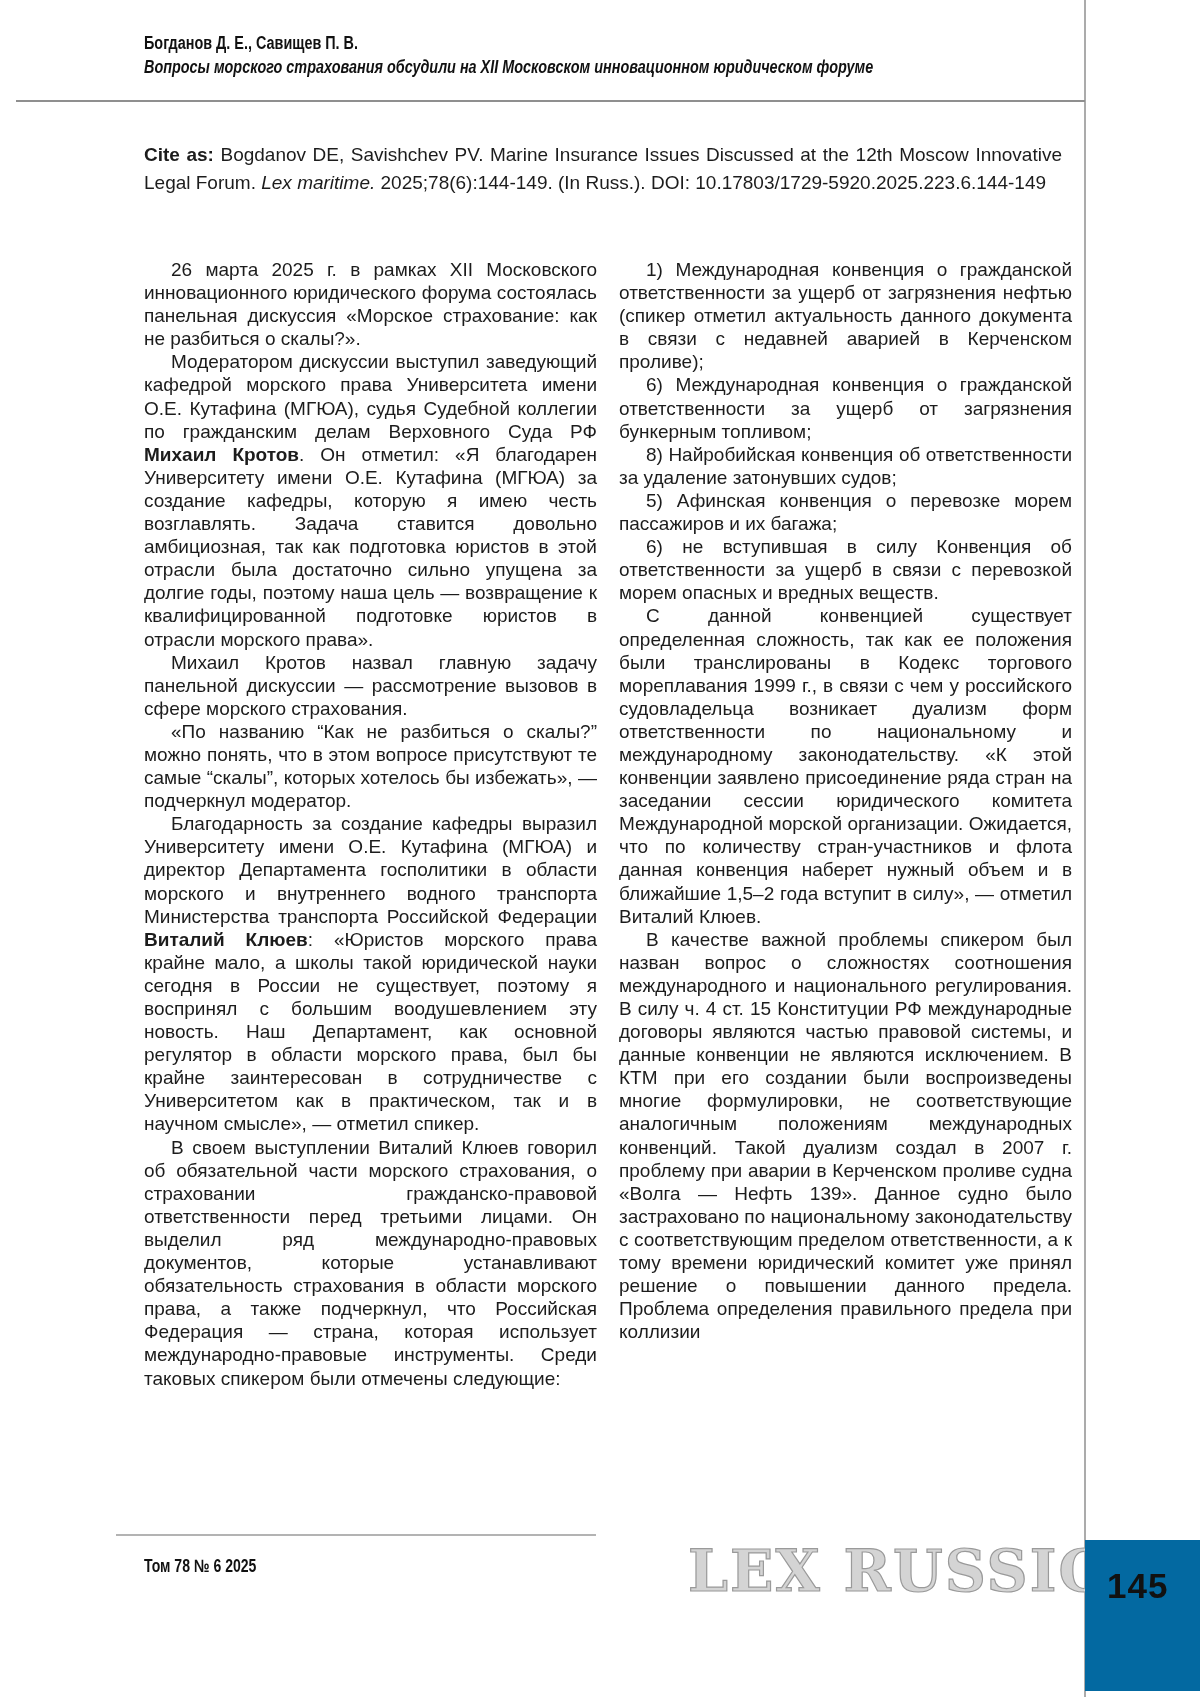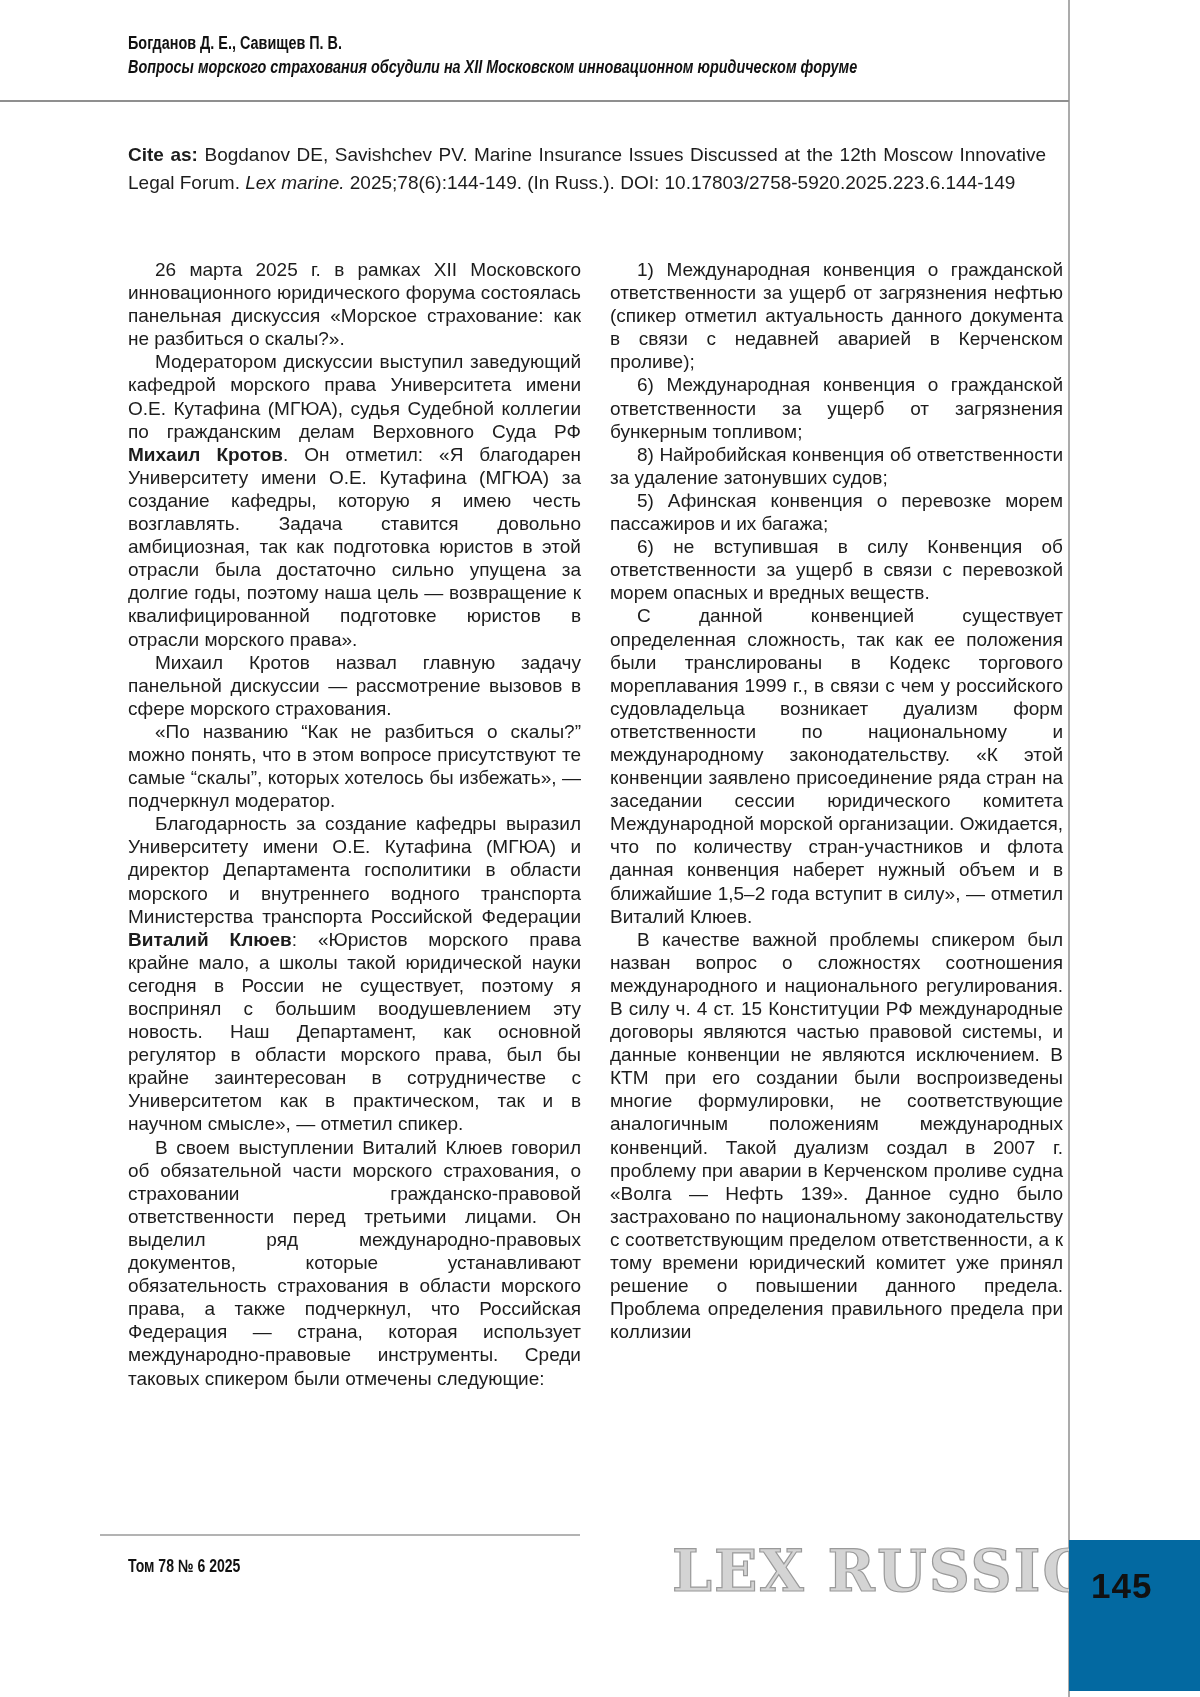--- a/index.html
+++ b/index.html
@@ -2,21 +2,21 @@
 <html lang="ru"><head>
 <meta charset="utf-8">
 <style>
   * { margin:0; padding:0; box-sizing:border-box; }
   html,body { background:#ffffff; }
   body {
     width:1200px; height:1697px; position:relative; overflow:hidden;
     font-family:"Liberation Sans","DejaVu Sans",sans-serif;
     color:#1c1c1c;
   }
-  .page { position:absolute; inset:0; }
+  .page { position:absolute; inset:0;margin-left:16px; }
 
   
   .vrule { position:absolute; left:1068px; top:0; width:2px; height:1697px; background:#ababab; }
   .hrule { position:absolute; left:0; top:100px; width:1069px; height:2px; background:#8f8f8f; }
 
   
   .head { position:absolute; left:128px; top:31px; }
   .authors {
     font-size:18px; font-weight:bold; letter-spacing:0;
     transform:scaleX(0.80); transform-origin:left; white-space:nowrap;
@@ -28,21 +28,21 @@
     line-height:24px; color:#111;
   }
 
   
   .meta { position:absolute; left:128px; top:141px; width:918px; }
   .meta-line { font-size:19px; line-height:27.6px; text-align:justify; color:#1c1c1c; }
   .meta-line b { font-weight:bold; }
   .meta-line i { font-style:italic; }
 
   
-  .columns { position:absolute; left:128px; top:258px; width:935px; display:flex; gap:29px; }
+  .columns { position:absolute; left:128px; top:258px; width:935px; display:flex; gap:22px; }
   .col { width:453px; }
   .para {
     font-size:19px; line-height:23.1px; text-align:justify; text-indent:27px;
     color:#1c1c1c; hyphens:auto; -webkit-hyphens:auto;
   }
   .para b { font-weight:bold; }
 
   
   .footer-rule { position:absolute; left:100px; top:1534px; width:480px; height:2px; background:#b3b3b3; }
   .volume {
@@ -72,21 +72,21 @@
   <div class="vrule"></div>
 
   <div class="head">
     <div class="authors">Богданов Д. Е., Савищев П. В.</div>
     <div class="running-title">Вопросы морского страхования обсудили на XII Московском инновационном юридическом форуме</div>
   </div>
 
   <div class="hrule"></div>
 
   <section class="meta">
-    <p class="meta-line"><b>Cite as: </b><span>Bogdanov DE, Savishchev PV. Marine Insurance Issues Discussed at the 12th Moscow Innovative Legal Forum. </span><i>Lex marine.</i><span> 2025;78(6):144-149. (In Russ.). DOI: 10.17803/2758-5920.2025.223.6.144-149</span></p>
+    <p class="meta-line"><b>Cite as: </b><span>Bogdanov DE, Savishchev PV. Marine Insurance Issues Discussed at the 12th Moscow Innovative Legal Forum. </span><i>Lex maritime.</i><span> 2025;78(6):144-149. (In Russ.). DOI: 10.17803/1729-5920.2025.223.6.144-149</span></p>
   </section>
 
   <main class="columns">
     <div class="col" id="col-left">
         <p class="para"><span>26 марта 2025 г. в рамках XII Московского инновационного юридического форума состоялась панельная дискуссия «Морское страхование: как не разбиться о скалы?».</span></p>
         <p class="para"><span>Модератором дискуссии выступил заведующий кафедрой морского права Университета имени О.Е. Кутафина (МГЮА), судья Судебной коллегии по гражданским делам Верховного Суда РФ </span><b>Михаил Кротов</b><span>. Он отметил: «Я благодарен Университету имени О.Е. Кутафина (МГЮА) за создание кафедры, которую я имею честь возглавлять. Задача ставится довольно амбициозная, так как подготовка юристов в этой отрасли была достаточно сильно упущена за долгие годы, поэтому наша цель — возвращение к квалифицированной подготовке юристов в отрасли морского права».</span></p>
         <p class="para"><span>Михаил Кротов назвал главную задачу панельной дискуссии — рассмотрение вызовов в сфере морского страхования.</span></p>
         <p class="para"><span>«По названию “Как не разбиться о скалы?” можно понять, что в этом вопросе присутствуют те самые “скалы”, которых хотелось бы избежать», — подчеркнул модератор.</span></p>
         <p class="para"><span>Благодарность за создание кафедры выразил Университету имени О.Е. Кутафина (МГЮА) и директор Департамента госполитики в области морского и внутреннего водного транспорта Министерства транспорта Российской Федерации </span><b>Виталий Клюев</b><span>: «Юристов морского права крайне мало, а школы такой юридической науки сегодня в России не существует, поэтому я воспринял с большим воодушевлением эту новость. Наш Департамент, как основной регулятор в области морского права, был бы крайне заинтересован в сотрудничестве с Университетом как в практическом, так и в научном смысле», — отметил спикер.</span></p>
         <p class="para"><span>В своем выступлении Виталий Клюев говорил об обязательной части морского страхования, о страховании гражданско-правовой ответственности перед третьими лицами. Он выделил ряд международно-правовых документов, которые устанавливают обязательность страхования в области морского права, а также подчеркнул, что Российская Федерация — страна, которая использует международно-правовые инструменты. Среди таковых спикером были отмечены следующие:</span></p>

